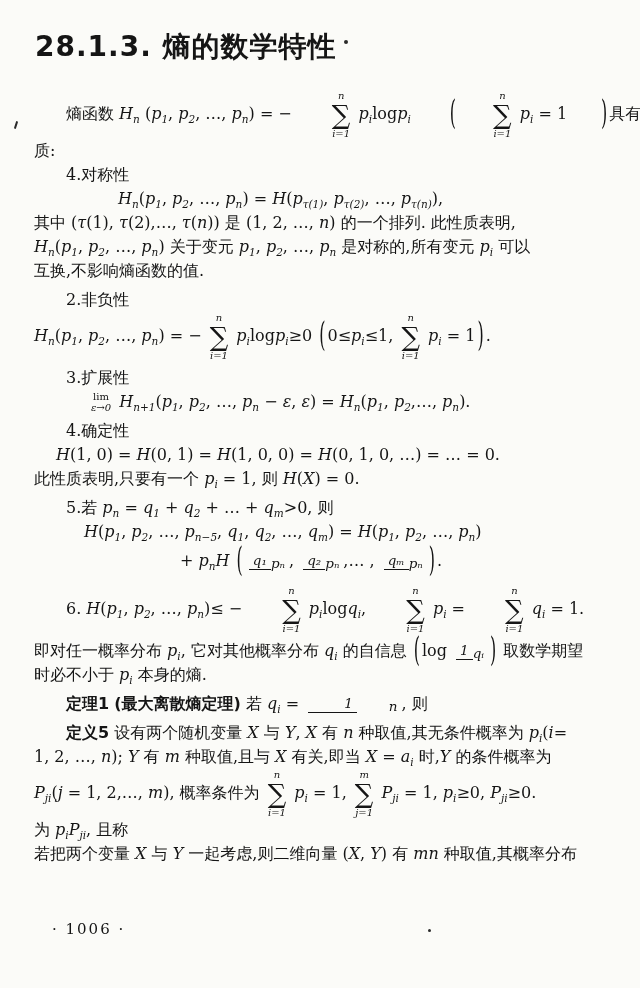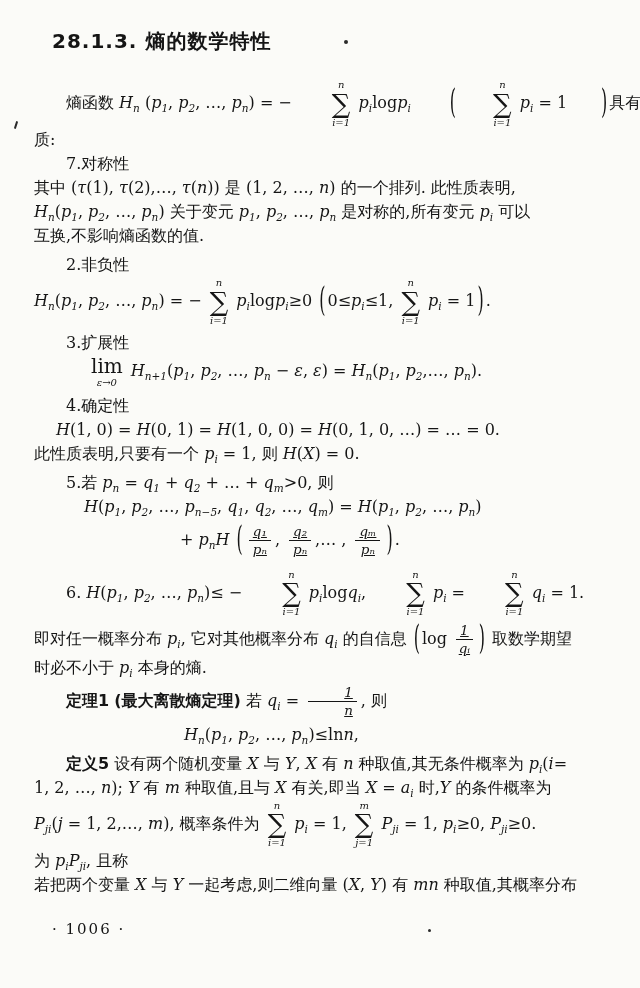--- a/index.html
+++ b/index.html
@@ -7,35 +7,35 @@
     width:640px;height:988px;overflow:hidden;position:relative;
     background:#f6f6f3;
     font-family:"DejaVu Serif","Liberation Serif",serif;
     color:#151515;
   }
   .sheet{
     position:absolute;inset:0;background:#fbfbf8;
     padding:22px 26px 0 34px;box-sizing:border-box;
   }
   .title{
-    font-size:20px;font-weight:bold;margin:6px 0 24px 18px;
+    font-size:28px;font-weight:bold;margin:6px 0 24px 1px;
     font-family:"DejaVu Sans","Liberation Sans",sans-serif;
     letter-spacing:1px;
   }
   .line{font-size:16px;line-height:24px;min-height:24px;white-space:nowrap;}
   .line i{font-style:italic;}
   .line b{font-family:"DejaVu Sans","Liberation Sans",sans-serif;font-weight:bold;}
   sub{font-size:10.5px;font-style:italic;line-height:0;letter-spacing:0;}
   
   .stack{display:inline-flex;flex-direction:column;align-items:center;vertical-align:middle;margin:0 3px;line-height:1;}
   .stk-top,.stk-bot{font-size:10px;font-style:italic;line-height:1.15;white-space:nowrap;}
   .bigop .stk-sym{font-size:26px;line-height:1.0;font-style:normal;}
-  .limop .stk-sym{font-size:20px;line-height:1.1;font-style:normal;}
+  .limop .stk-sym{font-size:10px;line-height:1.1;font-style:normal;}
   
-  .frac{display:inline-flex;flex-direction:column;align-items:center;vertical-align:middle;margin:0 4px;font-style:italic;font-size:13.5px;line-height:1;text-decoration:underline;}
+  .frac{display:inline-flex;flex-direction:row;align-items:flex-end;vertical-align:middle;margin:0 4px;font-style:italic;font-size:13.5px;line-height:1;}
   .fnum{border-bottom:1px solid #151515;padding:1px 4px 2px;}
   .fden{padding-top:2px;}
   
   .bigparen{display:inline-block;transform:scaleY(2.05);margin:0 2px;font-weight:400;}
   
   .indent{text-indent:32px;}
   .f-sym{margin-left:84px;}
   .f-det{margin-left:22px;}
   .f-lim{margin-left:54px;}
   .f-five{margin-left:50px;}
@@ -58,21 +58,22 @@
       <div class="line indent">熵函数 <i>H</i><sub>n</sub> (<i>p</i><sub>1</sub>, <i>p</i><sub>2</sub>, …, <i>p</i><sub>n</sub>) = − <span class="stack bigop">
           <span class="stk-top">n</span>
           <span class="stk-sym">∑</span>
           <span class="stk-bot">i=1</span>
         </span> <i>p</i><sub>i</sub>log<i>p</i><sub>i</sub> <span class="bigparen">(</span><span class="stack bigop">
           <span class="stk-top">n</span>
           <span class="stk-sym">∑</span>
           <span class="stk-bot">i=1</span>
         </span> <i>p</i><sub>i</sub> = 1<span class="bigparen">)</span>具有下列性</div>
       <div class="line ">质:</div>
-      <div class="line indent">7.对称性</div>
+      <div class="line indent">4.对称性</div>
+      <div class="line f-sym"><i>H</i><sub>n</sub>(<i>p</i><sub>1</sub>, <i>p</i><sub>2</sub>, …, <i>p</i><sub>n</sub>) = <i>H</i>(<i>p</i><sub>τ(1)</sub>, <i>p</i><sub>τ(2)</sub>, …, <i>p</i><sub>τ(n)</sub>),</div>
       <div class="line ">其中 (<i>τ</i>(1), <i>τ</i>(2),…, <i>τ</i>(<i>n</i>)) 是 (1, 2, …, <i>n</i>) 的一个排列. 此性质表明,</div>
       <div class="line "><i>H</i><sub>n</sub>(<i>p</i><sub>1</sub>, <i>p</i><sub>2</sub>, …, <i>p</i><sub>n</sub>) 关于变元 <i>p</i><sub>1</sub>, <i>p</i><sub>2</sub>, …, <i>p</i><sub>n</sub> 是对称的,所有变元 <i>p</i><sub>i</sub> 可以</div>
       <div class="line ">互换,不影响熵函数的值.</div>
       <div class="line indent gsm">2.非负性</div>
       <div class="line "><i>H</i><sub>n</sub>(<i>p</i><sub>1</sub>, <i>p</i><sub>2</sub>, …, <i>p</i><sub>n</sub>) = − <span class="stack bigop">
           <span class="stk-top">n</span>
           <span class="stk-sym">∑</span>
           <span class="stk-bot">i=1</span>
         </span> <i>p</i><sub>i</sub>log<i>p</i><sub>i</sub>≥0  <span class="bigparen">(</span>0≤<i>p</i><sub>i</sub>≤1, <span class="stack bigop">
           <span class="stk-top">n</span>
@@ -115,21 +116,20 @@
         </span> <i>q</i><sub>i</sub> = 1.</div>
       <div class="line gsm">即对任一概率分布 <i>p</i><sub>i</sub>, 它对其他概率分布 <i>q</i><sub>i</sub> 的自信息 <span class="bigparen">(</span>log <span class="frac">
           <span class="fnum">1</span>
           <span class="fden">qᵢ</span>
         </span><span class="bigparen">)</span> 取数学期望</div>
       <div class="line ">时必不小于 <i>p</i><sub>i</sub> 本身的熵.</div>
       <div class="line indent gsm"><b>定理1</b> <b>(最大离散熵定理)</b> 若 <i>q</i><sub>i</sub> = <span class="frac">
           <span class="fnum">1</span>
           <span class="fden">n</span>
         </span>, 则</div>
-      <div class="line f-thm gsm"><i>H</i><sub>n</sub>(<i>p</i><sub>1</sub>, <i>p</i><sub>2</sub>, …, <i>p</i><sub>n</sub>)≤ln<i>n</i>,</div>
       <div class="line indent gsm"><b>定义5</b> 设有两个随机变量 <i>X</i> 与 <i>Y</i>, <i>X</i> 有 <i>n</i> 种取值,其无条件概率为 <i>p</i><sub>i</sub>(<i>i</i>=</div>
       <div class="line ">1, 2, …, <i>n</i>); <i>Y</i> 有 <i>m</i> 种取值,且与 <i>X</i> 有关,即当 <i>X</i> = <i>a</i><sub>i</sub> 时,<i>Y</i> 的条件概率为</div>
       <div class="line "><i>P</i><sub>ji</sub>(<i>j</i> = 1, 2,…, <i>m</i>), 概率条件为 <span class="stack bigop">
           <span class="stk-top">n</span>
           <span class="stk-sym">∑</span>
           <span class="stk-bot">i=1</span>
         </span> <i>p</i><sub>i</sub> = 1, <span class="stack bigop">
           <span class="stk-top">m</span>
           <span class="stk-sym">∑</span>
           <span class="stk-bot">j=1</span>

